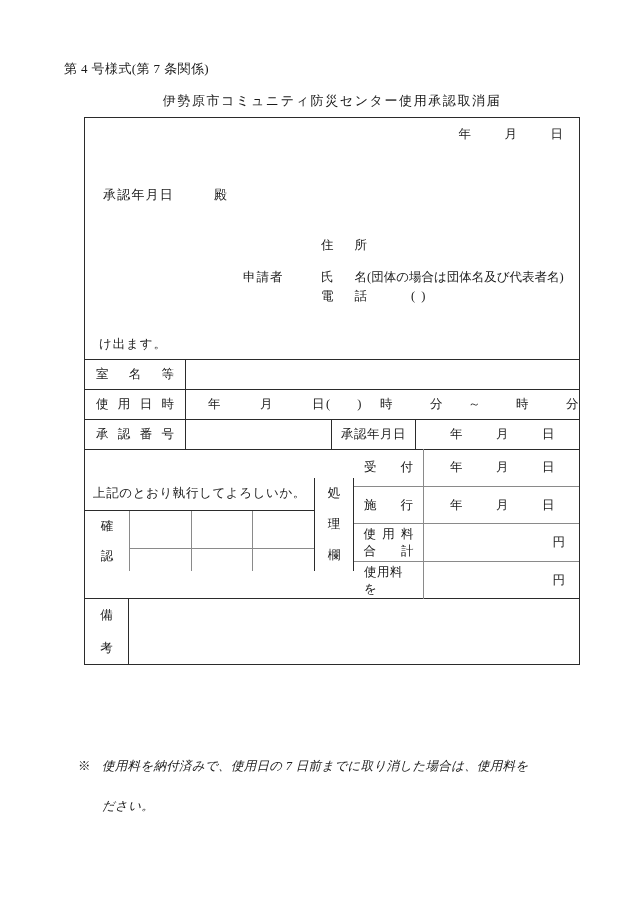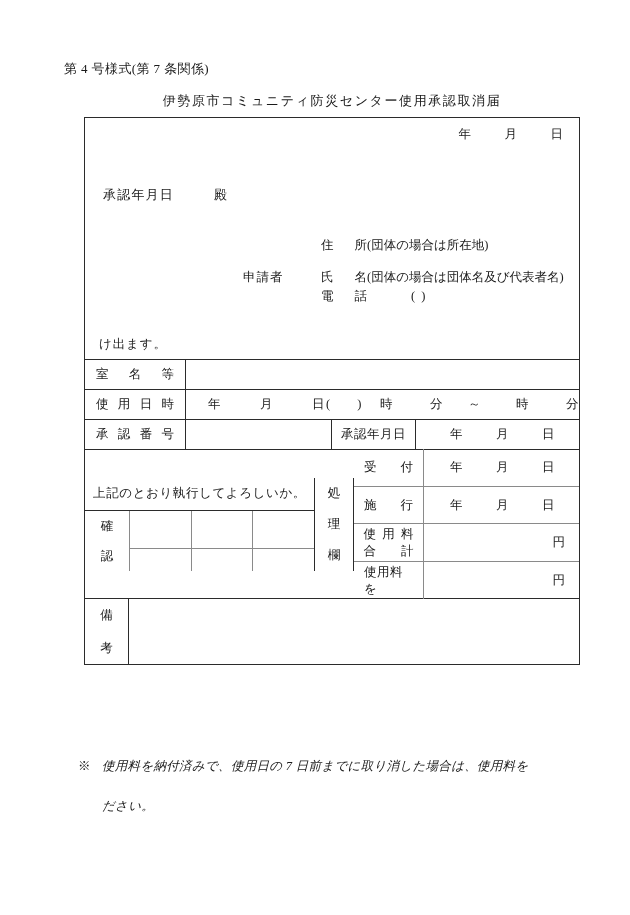--- a/index.html
+++ b/index.html
@@ -355,21 +355,20 @@
         <span>承認年月日</span><span class="hon">殿</span>
       </div>
 
       <div class="appl">
         <div class="appl-row">
           <div class="appl-tag"></div>
           <div class="appl-key">
             <span>住</span>
             <span>所</span>
           </div>
-          <div class="appl-val">(団体の場合は所在地)</div>
         </div>
 
         <div class="appl-gap"></div>
 
         <div class="appl-row">
           <div class="appl-tag">申請者</div>
           <div class="appl-key">
             <span>氏</span>
             <span>名</span>
           </div>

